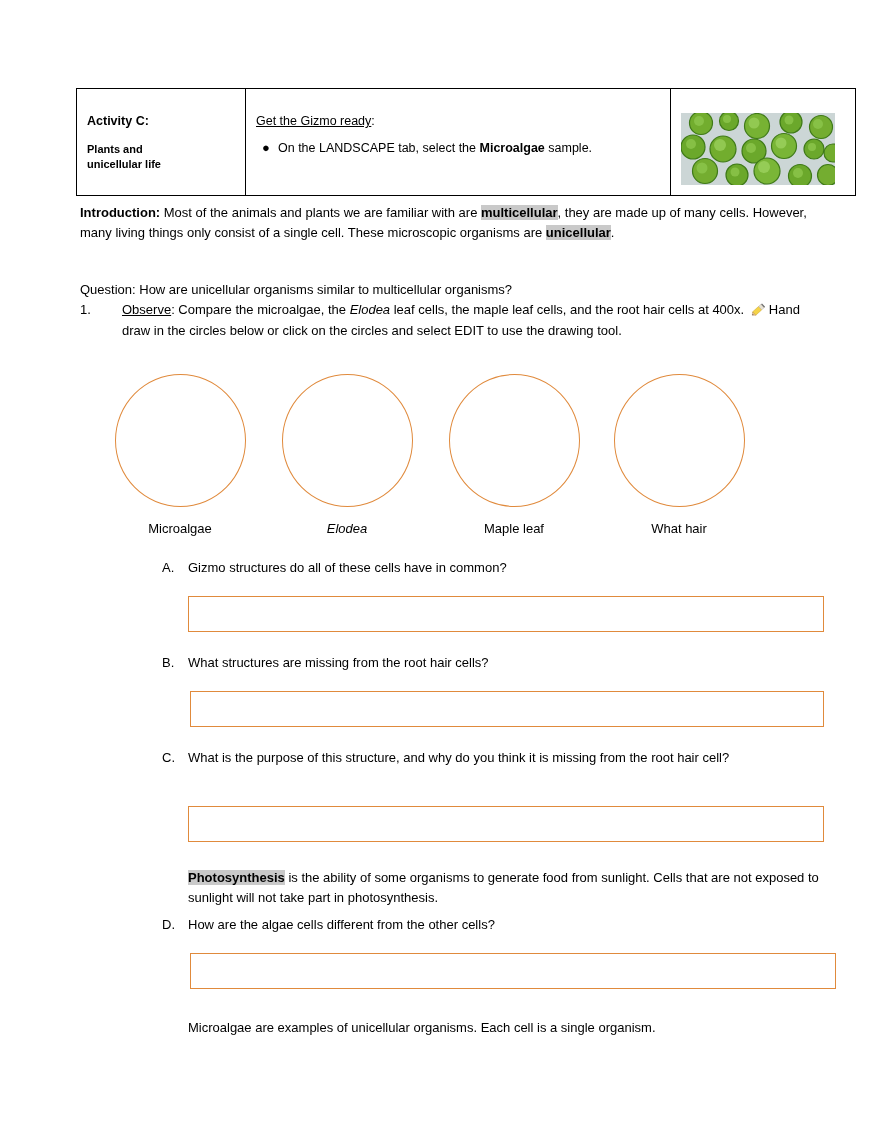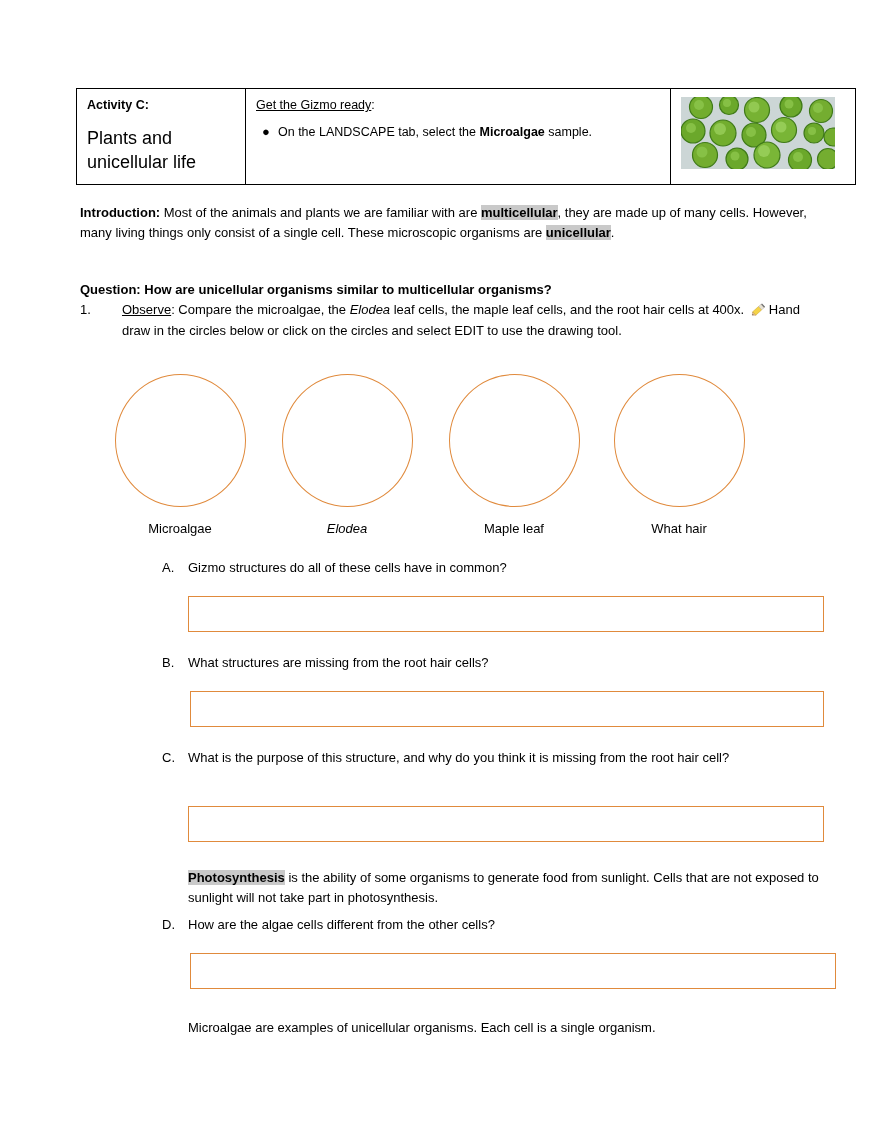--- a/index.html
+++ b/index.html
@@ -28,36 +28,36 @@
     position: absolute;
     left: 76px;
     top: 88px;
     width: 738px;
     border-collapse: collapse;
     table-layout: fixed;
   }
   .activity-table td {
     border: 1px solid #000000;
     vertical-align: top;
-    padding: 8px 10px 10px 10px;
+    padding: 24px 10px 10px 10px;
     margin-left: 28px;
   }
   .cell-activity { width: 148px; }
   .cell-gizmo    { width: 404px; }
   .cell-image    { width: 164px; padding: 6px 6px 6px 6px; }
 
   .activity-title {
     font-size: 12.5px;
     font-weight: bold;
     line-height: 1.35;
     margin: 0 0 12px 0;
   }
   .activity-sub {
-    font-size: 18px;
-    font-weight: normal;
+    font-size: 11px;
+    font-weight: bold;
     line-height: 1.35;
     margin: 0;
   }
   .gizmo-head {
     font-size: 12.5px;
     line-height: 1.4;
     margin: 0 0 8px 0;
   }
   .gizmo-head .u { text-decoration: underline; }
   .gizmo-list {
@@ -102,21 +102,21 @@
   .hl {
     background: #c9c9c9;
     font-weight: bold;
   }
   .question-line {
     position: absolute;
     left: 80px;
     top: 267px;
     width: 740px;
     font-size: 13px;
-    font-weight: bold;
+    font-weight: normal;
     line-height: 1.5;
   }
 
   .item1 {
     position: absolute;
     left: 80px;
     top: 300px;
     width: 748px;
     font-size: 13px;
     line-height: 1.6;

